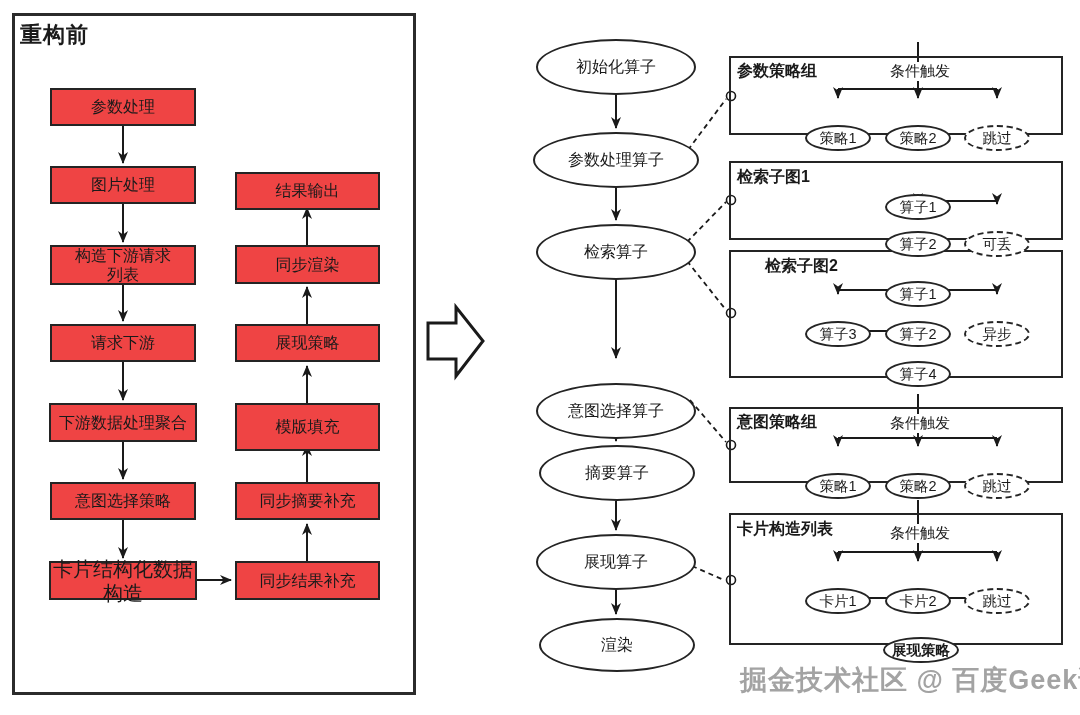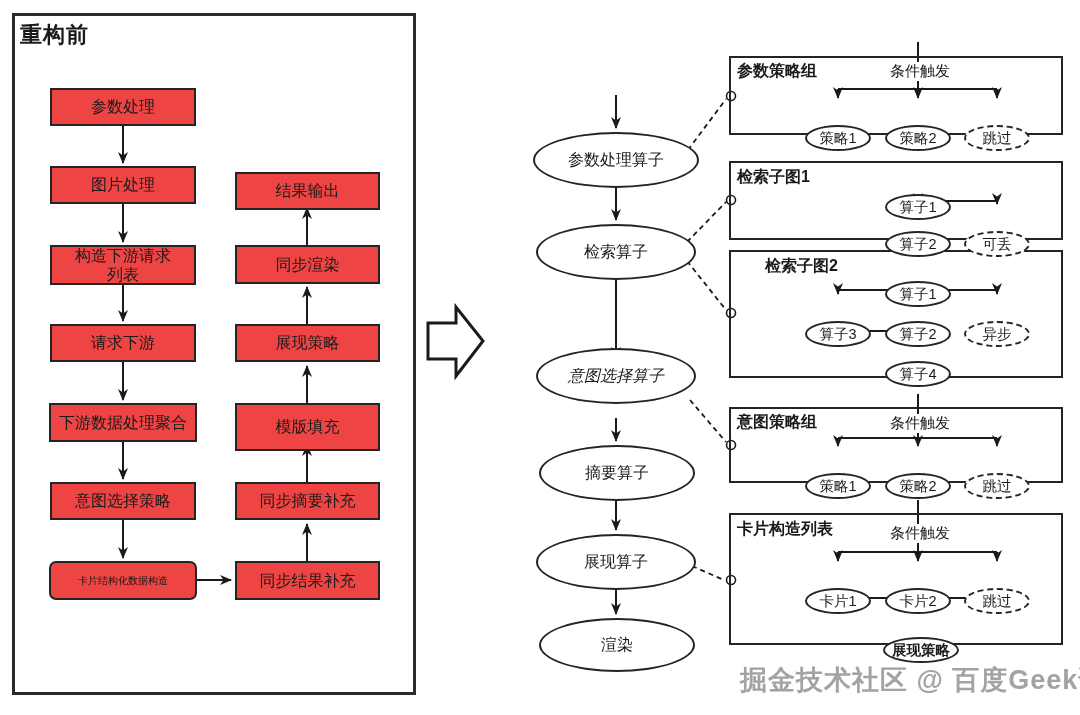--- a/index.html
+++ b/index.html
@@ -15,21 +15,21 @@
   .panel-title{
     position:absolute;left:20px;top:20px;font-size:22px;font-weight:600;
     letter-spacing:1px;z-index:3;
   }
   .rnode{
     position:absolute;border:2px solid #242424;background:#ef4444;
     display:flex;align-items:center;justify-content:center;text-align:center;
     font-size:16px;line-height:1.2;z-index:3;box-sizing:border-box;
   }
   .prewrap{white-space:pre-line;}
-  .tight{font-size:10px;border-radius:7px;}
+  .tight{font-size:20px;}
   .enode{
     position:absolute;border:2px solid #242424;background:#fff;border-radius:50%;
     display:flex;align-items:center;justify-content:center;text-align:center;
     font-size:16px;z-index:3;box-sizing:border-box;
   }
   .esm{font-size:14.5px;margin-top:24px;}
   .dashed{border-style:dashed;}
   .bold-e{font-weight:600;}
   .gbox{position:absolute;border:2px solid #242424;z-index:2;box-sizing:border-box;background:transparent;}
   .gtitle{position:absolute;font-size:16px;font-weight:600;z-index:3;}
@@ -155,23 +155,24 @@
   <div class="rnode" style="left:50px;top:482px;width:146px;height:38px;">意图选择策略</div>
   <div class="rnode tight" style="left:49px;top:561px;width:148px;height:39px;">卡片结构化数据构造</div>
 
   <div class="rnode" style="left:235px;top:166px;width:145px;height:38px;margin-top:6px;">结果输出</div>
   <div class="rnode" style="left:235px;top:245px;width:145px;height:39px;">同步渲染</div>
   <div class="rnode" style="left:235px;top:324px;width:145px;height:38px;">展现策略</div>
   <div class="rnode" style="left:235px;top:403px;width:145px;height:48px;">模版填充</div>
   <div class="rnode" style="left:235px;top:482px;width:145px;height:38px;">同步摘要补充</div>
   <div class="rnode" style="left:235px;top:561px;width:145px;height:39px;">同步结果补充</div>
 
+  <div class="enode" style="left:536px;top:39px;width:160px;height:56px;">初始化算子</div>
   <div class="enode" style="left:533px;top:132px;width:166px;height:56px;">参数处理算子</div>
   <div class="enode" style="left:536px;top:224px;width:160px;height:56px;">检索算子</div>
-  <div class="enode" style="left:536px;top:348px;width:160px;height:56px;font-style:italic;">意图选择算子</div>
+  <div class="enode" style="left:536px;top:383px;width:160px;height:56px;">意图选择算子</div>
   <div class="enode" style="left:539px;top:445px;width:156px;height:56px;">摘要算子</div>
   <div class="enode" style="left:536px;top:534px;width:160px;height:56px;">展现算子</div>
   <div class="enode" style="left:539px;top:618px;width:156px;height:54px;">渲染</div>
 
   <div class="gbox" style="left:729px;top:56px;width:334px;height:79px;"></div>
   <div class="gtitle" style="left:737px;top:61px;">参数策略组</div>
   <div class="trig" style="left:887px;top:62px;width:62px;">条件触发</div>
   <div class="enode esm" style="left:805px;top:101px;width:66px;height:26px;">策略1</div>
   <div class="enode esm" style="left:885px;top:101px;width:66px;height:26px;">策略2</div>
   <div class="enode esm dashed" style="left:964px;top:101px;width:66px;height:26px;">跳过</div>

